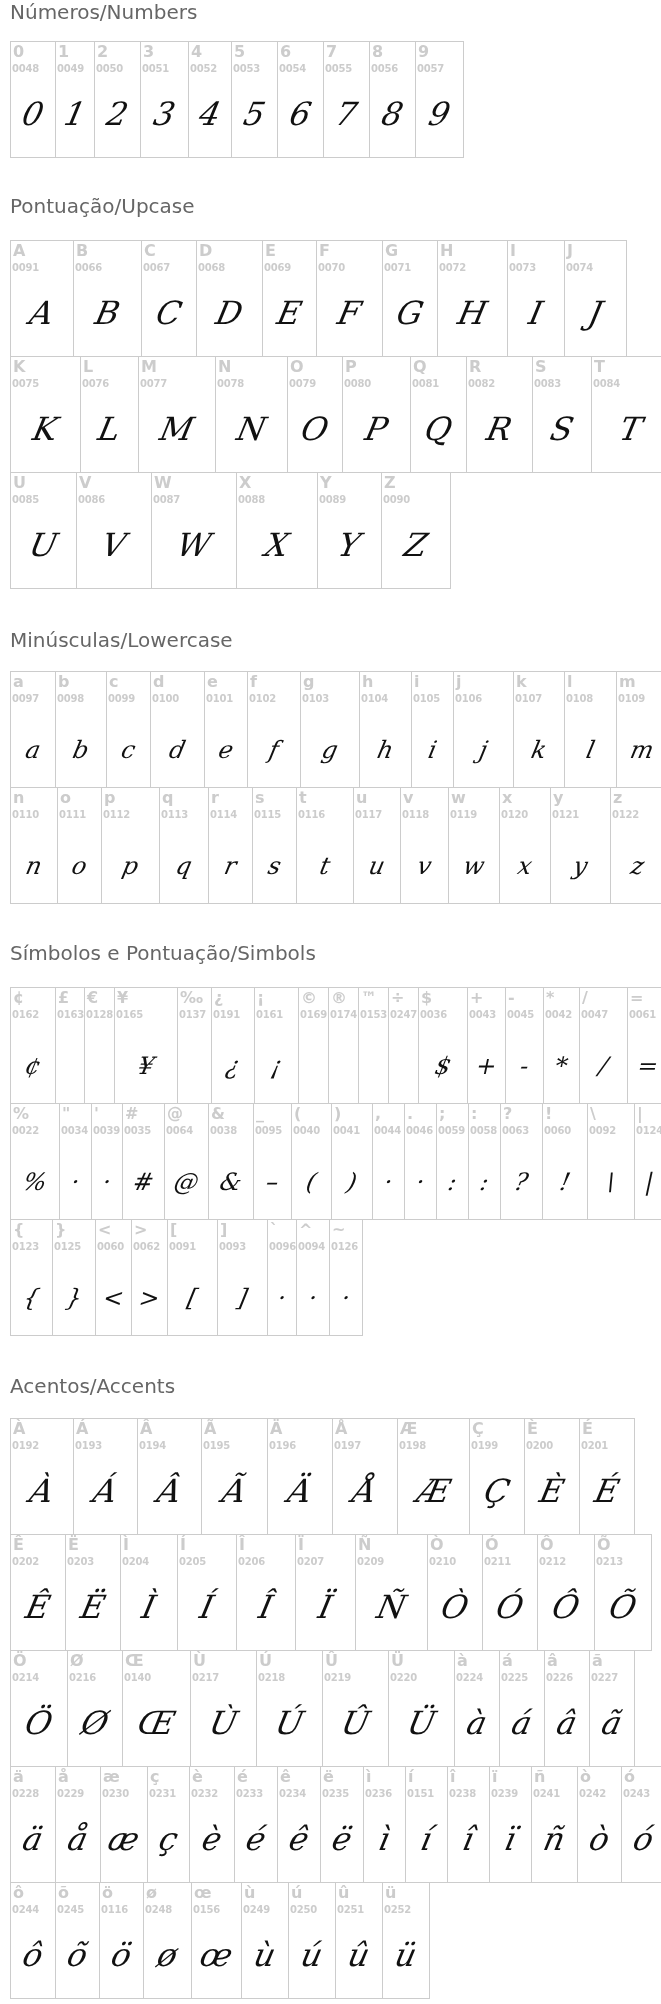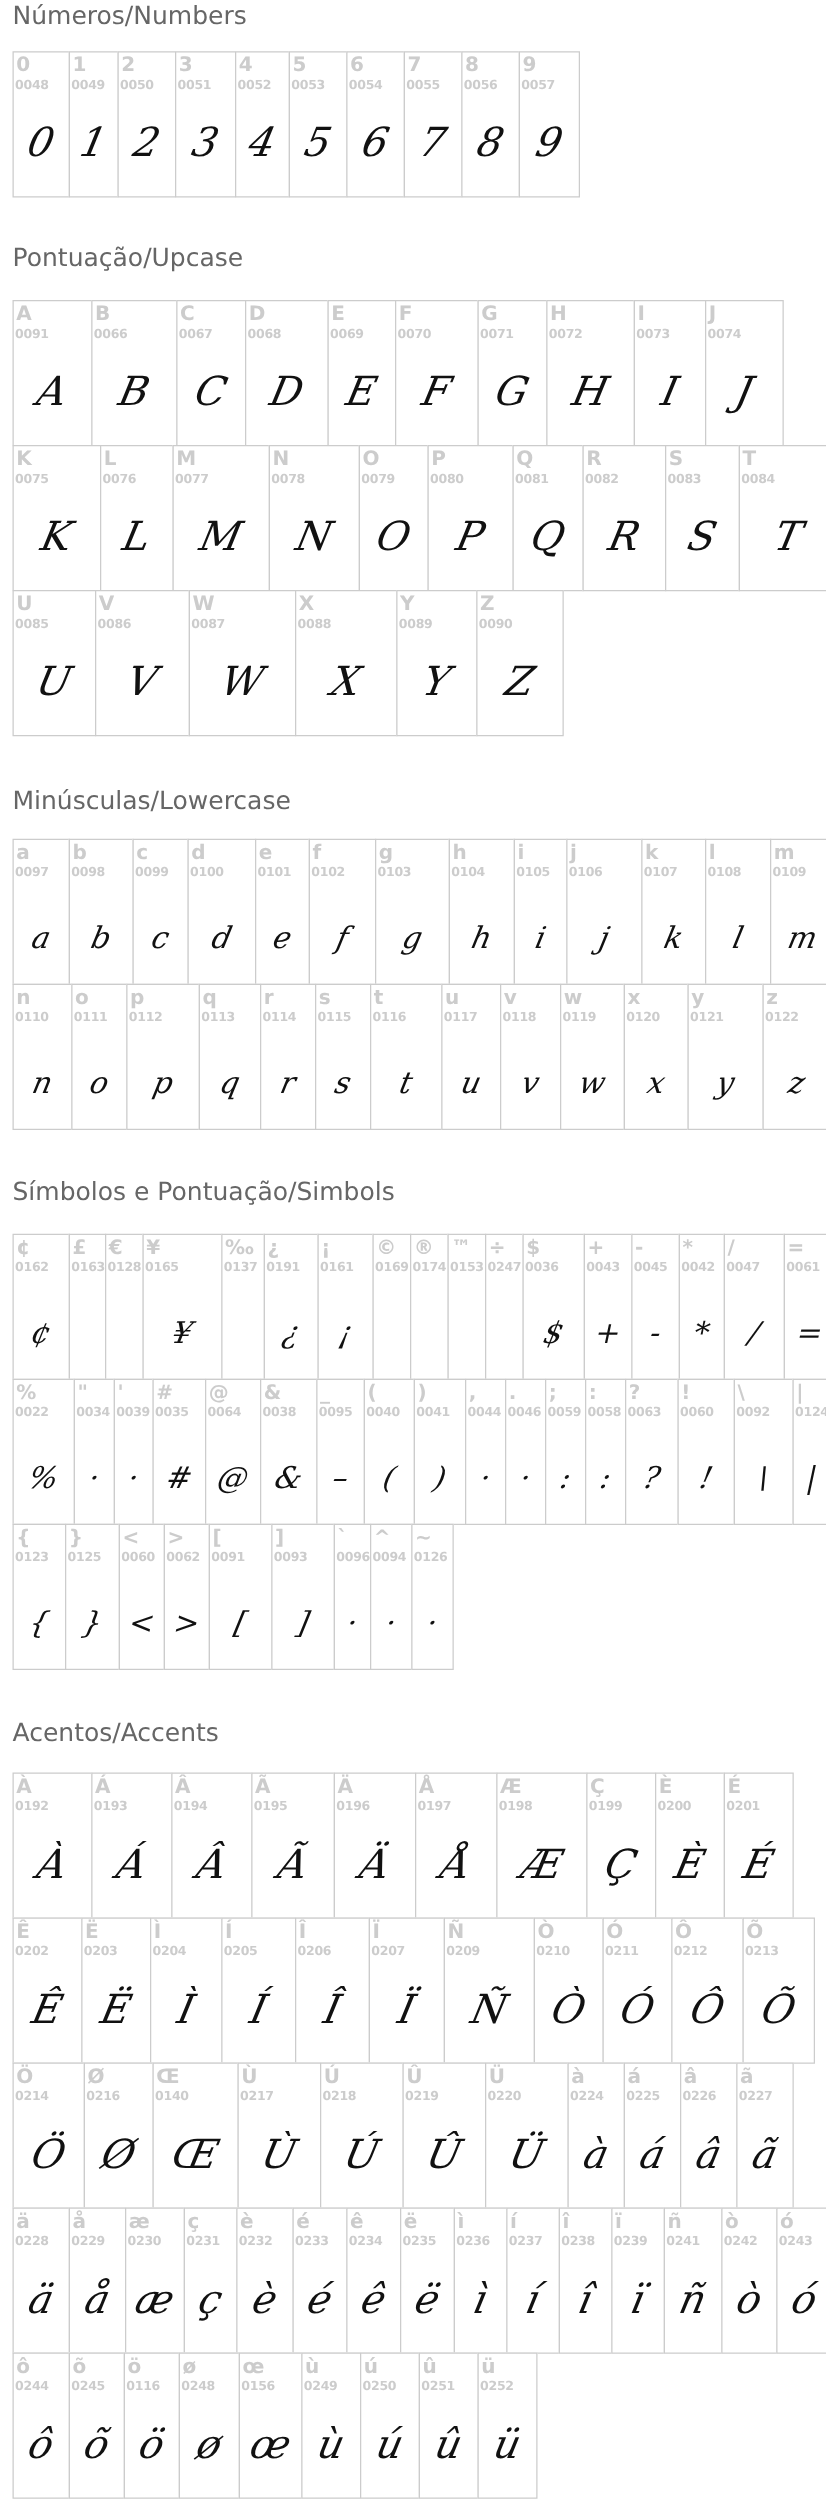--- a/index.html
+++ b/index.html
@@ -789,21 +789,21 @@
           <span class="cell-code">0235</span>
           <span class="cell-glyph">ë</span>
         </div>
         <div class="cell" style="width: 43px;">
           <span class="cell-char">ì</span>
           <span class="cell-code">0236</span>
           <span class="cell-glyph">ì</span>
         </div>
         <div class="cell" style="width: 43px;">
           <span class="cell-char">í</span>
-          <span class="cell-code">0237</span>
+          <span class="cell-code">0151</span>
           <span class="cell-glyph">í</span>
         </div>
         <div class="cell" style="width: 43px;">
           <span class="cell-char">î</span>
           <span class="cell-code">0238</span>
           <span class="cell-glyph">î</span>
         </div>
         <div class="cell" style="width: 43px;">
           <span class="cell-char">ï</span>
           <span class="cell-code">0239</span>

